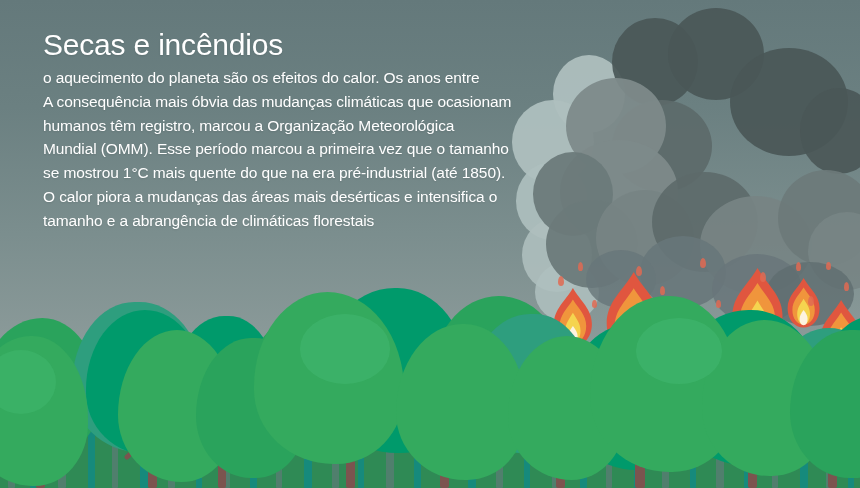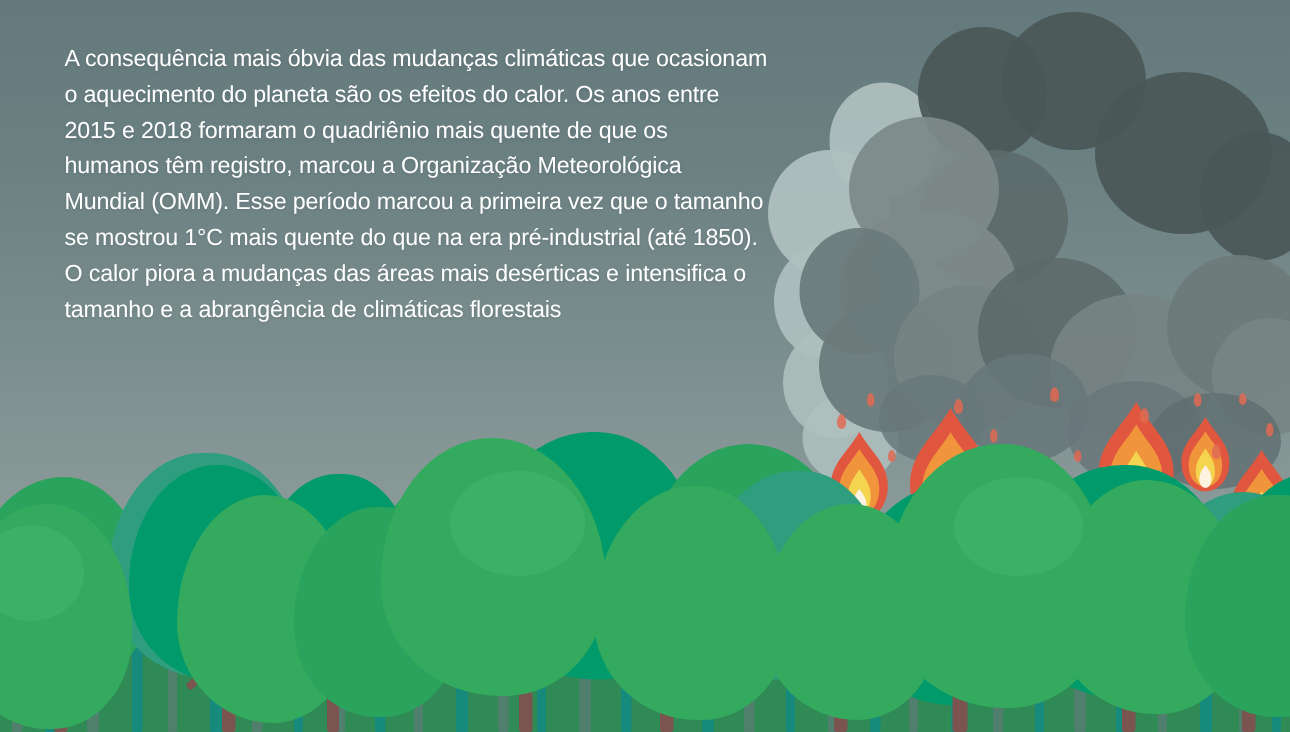--- a/index.html
+++ b/index.html
@@ -234,24 +234,24 @@
       <div class="ember" style="left: 700px; top: 258px; width: 6px; height: 10px; background: rgb(224, 106, 82);"></div>
       <div class="ember" style="left: 716px; top: 300px; width: 5px; height: 8px; background: rgb(224, 106, 82);"></div>
       <div class="ember" style="left: 760px; top: 272px; width: 6px; height: 10px; background: rgb(224, 106, 82);"></div>
       <div class="ember" style="left: 796px; top: 262px; width: 5px; height: 9px; background: rgb(224, 106, 82);"></div>
       <div class="ember" style="left: 808px; top: 296px; width: 6px; height: 10px; background: rgb(224, 106, 82);"></div>
       <div class="ember" style="left: 844px; top: 282px; width: 5px; height: 9px; background: rgb(224, 106, 82);"></div>
       <div class="ember" style="left: 826px; top: 262px; width: 5px; height: 8px; background: rgb(224, 106, 82);"></div>
     </div>
 
   <div class="textblock">
+    <h1 class="title">Secas e incêndios</h1>
     <p class="para" id="paragraph">
+        <span>o aquecimento do planeta são os efeitos do calor. Os anos entre</span>
         <span>A consequência mais óbvia das mudanças climáticas que ocasionam</span>
-        <span>o aquecimento do planeta são os efeitos do calor. Os anos entre</span>
-        <span>2015 e 2018 formaram o quadriênio mais quente de que os</span>
         <span>humanos têm registro, marcou a Organização Meteorológica</span>
         <span>Mundial (OMM). Esse período marcou a primeira vez que o tamanho</span>
         <span>se mostrou 1°C mais quente do que na era pré-industrial (até 1850).</span>
         <span>O calor piora a mudanças das áreas mais desérticas e intensifica o</span>
         <span>tamanho e a abrangência de climáticas florestais</span>
       </p>
   </div>
 
 </div>
 

